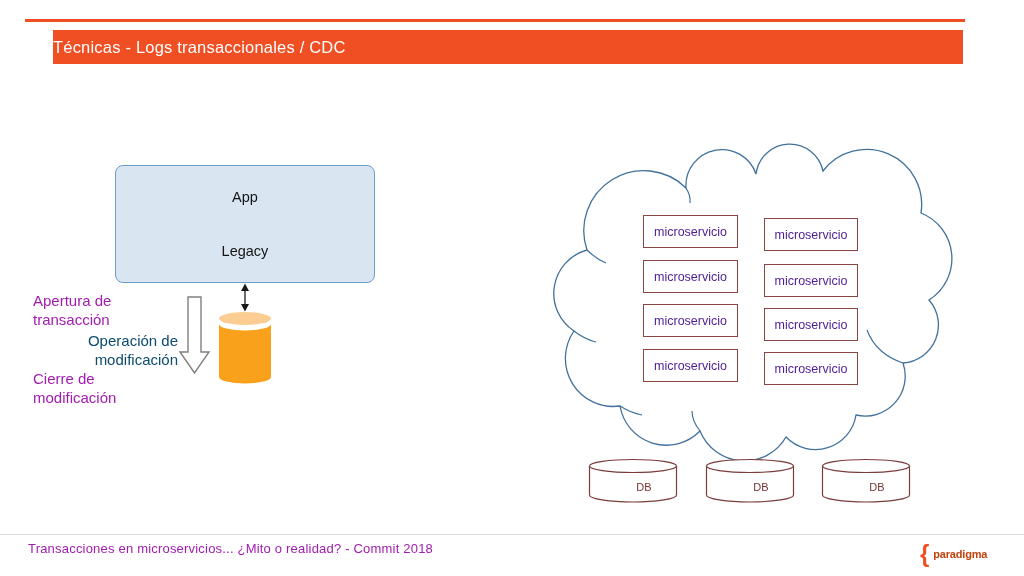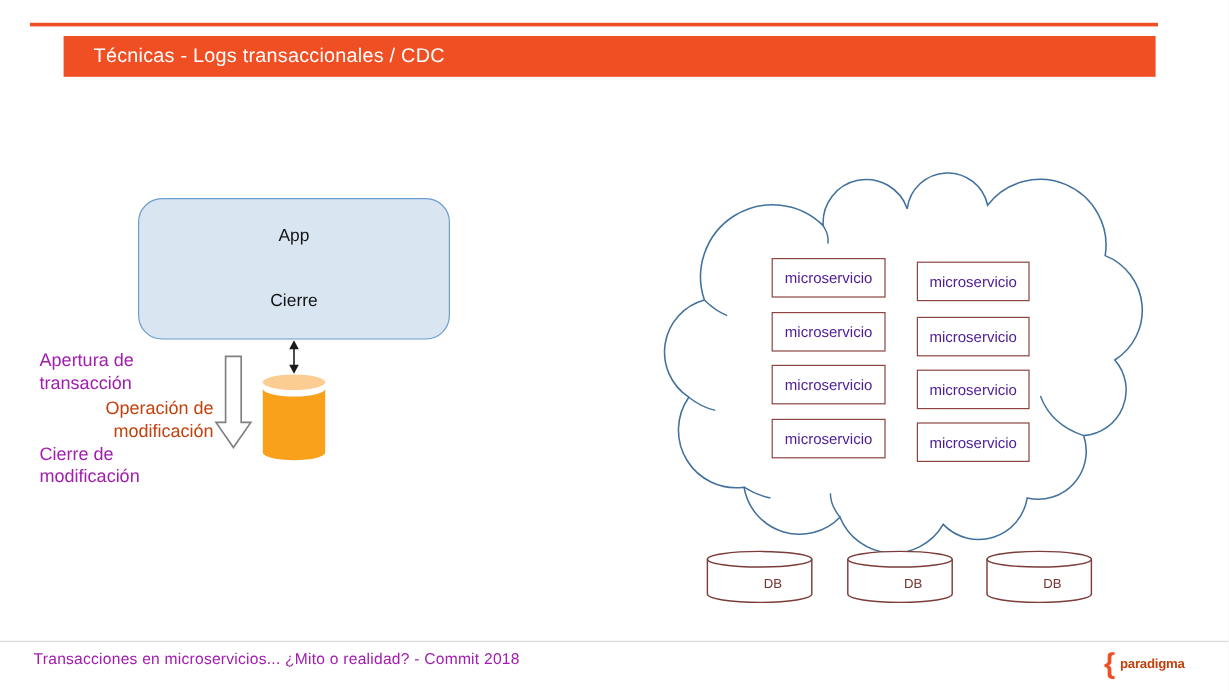--- a/index.html
+++ b/index.html
@@ -7,39 +7,39 @@
     position:relative; width:1024px; height:576px; margin:0 auto;
     background:#ffffff; overflow:hidden;
     font-family:"Liberation Sans", sans-serif;
   }
   .abs { position:absolute; }
 
   
   .top-line { left:25px; top:19px; width:940px; height:3px; background:#F04E23; }
   .title-bar {
     left:53px; top:30px; width:910px; height:34px; background:#F04E23;
-    display:flex; align-items:center; padding-left:25px; box-sizing:border-box;
+    display:flex; align-items:center; box-sizing:border-box;
   }
   .title-bar span { color:#ffffff; font-size:16.5px; font-weight:500; letter-spacing:0.2px; }
 
   
   .app-box {
     left:115px; top:165px; width:260px; height:118px;
-    background:#D9E6F2; border:1.5px solid #6D9DCB; border-radius:20px;
+    background:#D9E6F2; border:1.5px solid #6D9DCB; border-radius:8px;
     display:flex; flex-direction:column; align-items:center; justify-content:center;
     box-sizing:border-box;
     gap:32px;
   }
   .app-box span { font-size:14.5px; line-height:22px; color:#141414; }
 
   
   .lbl { font-size:15px; line-height:19px; }
   .lbl-green { color:#a21caf; }
   .lbl-apertura { left:33px; top:291px; width:100px; }
-  .lbl-operacion { left:58px; top:331px; width:120px; text-align:right; color:#c2410c; }
+  .lbl-operacion { left:58px; top:331px; width:120px; text-align:right; color:#0c4a6e; }
   .lbl-cierre { left:33px; top:369px; width:100px; }
 
   
   .ms-box {
     border:1.3px solid #8A4543; background:#ffffff; color:#4c1d95;
     font-size:12.5px; display:flex; align-items:center; justify-content:center;
     box-sizing:border-box; width:95px; height:33px;
   }
 
   
@@ -63,21 +63,21 @@
 
 <div id="slide">
 
   <div class="abs top-line"></div>
   <div class="abs title-bar">
     <span>Técnicas - Logs transaccionales / CDC</span>
   </div>
 
   <div class="abs app-box">
     <span>App</span>
-    <span>Cierre</span>
+    <span>Legacy</span>
   </div>
 
   <svg class="abs" style="left:237px; top:282px;" width="16" height="31" viewBox="0 0 16 31">
     <line x1="8" y1="7" x2="8" y2="24" stroke="#1A1A1A" stroke-width="1.3"></line>
     <path d="M8 1.5 L4 9 L12 9 Z" fill="#1A1A1A"></path>
     <path d="M8 29.5 L4 22 L12 22 Z" fill="#1A1A1A"></path>
   </svg>
 
   <svg class="abs" style="left:177px; top:295px;" width="36" height="80" viewBox="0 0 36 80">
     <path d="M11 2 L24 2 L24 57 L32 57 L17.5 78 L3 57 L11 57 Z" fill="#FFFFFF" stroke="#808080" stroke-width="1.4" stroke-linejoin="miter"></path>

